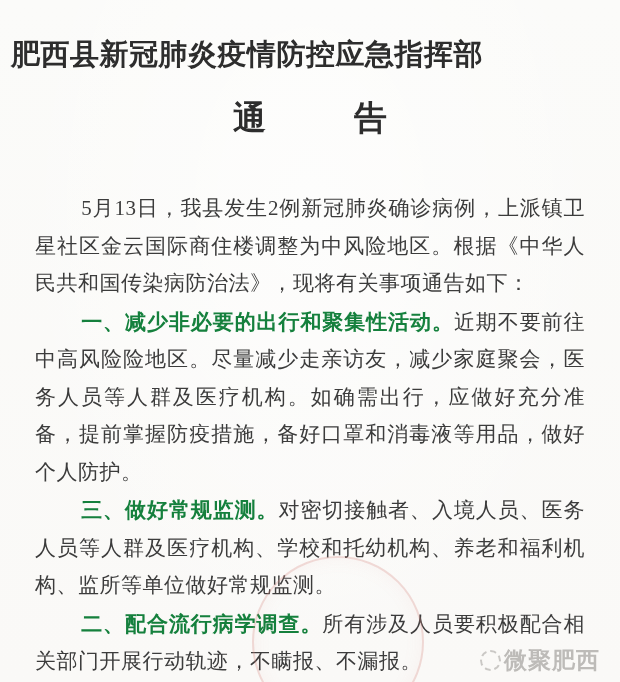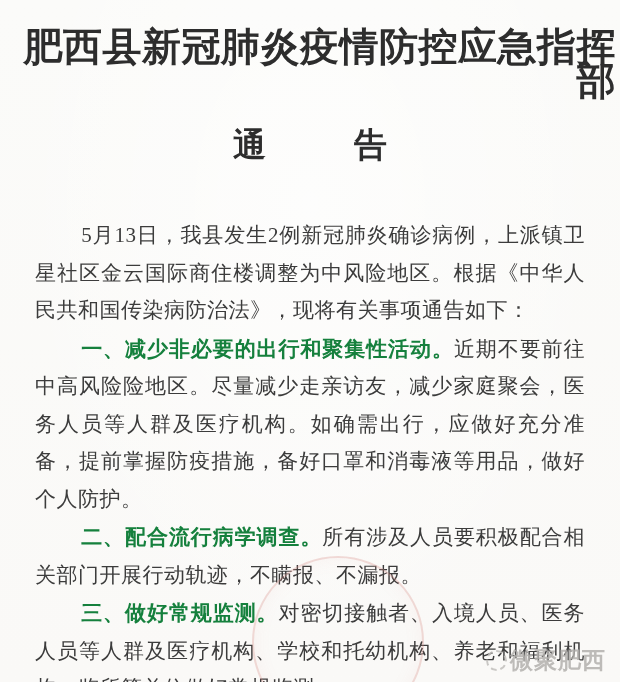--- a/index.html
+++ b/index.html
@@ -14,26 +14,26 @@
   }
   .paper {
     position: absolute;
     inset: 0;
     background:
       radial-gradient(ellipse at 50% 30%, rgba(255,255,255,0.6), rgba(0,0,0,0) 70%),
       linear-gradient(180deg, #fbfbf9 0%, #faf9f7 100%);
   }
   .doc-title {
     position: relative;
-    margin: 4px;
+    margin: 11px;
     padding-top: 26px;
-    text-align: right;
+    text-align: left;
     font-family: "Liberation Sans", "DejaVu Sans", sans-serif;
     font-weight: 700;
-    font-size: 39px;
+    font-size: 29px;
     line-height: 34px;
     letter-spacing: 0.5px;
     color: #2d2d2d;
   }
   .doc-subtitle {
     position: relative;
     margin-top: 29px;
     display: flex;
     justify-content: center;
     gap: 88px;
@@ -68,21 +68,21 @@
     top: 556px;
     width: 168px;
     height: 168px;
     border: 2.5px solid rgba(214, 138, 134, 0.30);
     border-radius: 50%;
     box-shadow: inset 0 0 18px rgba(214, 138, 134, 0.08);
     pointer-events: none;
   }
   .watermark {
     position: absolute;
-    right: 14px;
+    right: 20px;
     bottom: 6px;
     display: flex;
     align-items: center;
     gap: 3px;
     color: #b3b1ae;
     font-family: "Liberation Sans", "DejaVu Sans", sans-serif;
     font-weight: 700;
     font-size: 23px;
     letter-spacing: 1px;
     opacity: 0.85;
@@ -109,25 +109,25 @@
 </div>
 
 <div class="doc-body">
   <p class="para">5月13日，我县发生2例新冠肺炎确诊病例，上派镇卫星社区金云国际商住楼调整为中风险地区。根据《中华人民共和国传染病防治法》，现将有关事项通告如下：</p>
 
   <p class="para">
     <span class="lead">一、减少非必要的出行和聚集性活动。</span><span>近期不要前往中高风险险地区。尽量减少走亲访友，减少家庭聚会，医务人员等人群及医疗机构。如确需出行，应做好充分准备，提前掌握防疫措施，备好口罩和消毒液等用品，做好个人防护。</span>
   </p>
 
   <p class="para">
-    <span class="lead">二、配合流行病学调查。</span><span>所有涉及人员要积极配合相关部门开展行动轨迹，不瞒报、不漏报。</span>
+    <span class="lead">三、做好常规监测。</span><span>对密切接触者、入境人员、医务人员等人群及医疗机构、学校和托幼机构、养老和福利机构、监所等单位做好常规监测。</span>
   </p>
 
   <p class="para">
-    <span class="lead">三、做好常规监测。</span><span>对密切接触者、入境人员、医务人员等人群及医疗机构、学校和托幼机构、养老和福利机构、监所等单位做好常规监测。</span>
+    <span class="lead">二、配合流行病学调查。</span><span>所有涉及人员要积极配合相关部门开展行动轨迹，不瞒报、不漏报。</span>
   </p>
 
   <p class="para">
     <span class="lead">四、主动搜索病例。</span><span>对防控区域范围近14天内有发热、干咳等呼吸道症状者进行主动搜索，并对其及时开展病毒核酸检测</span>
   </p>
 </div>
 
 <div class="seal"></div>
 
 <div class="watermark">

